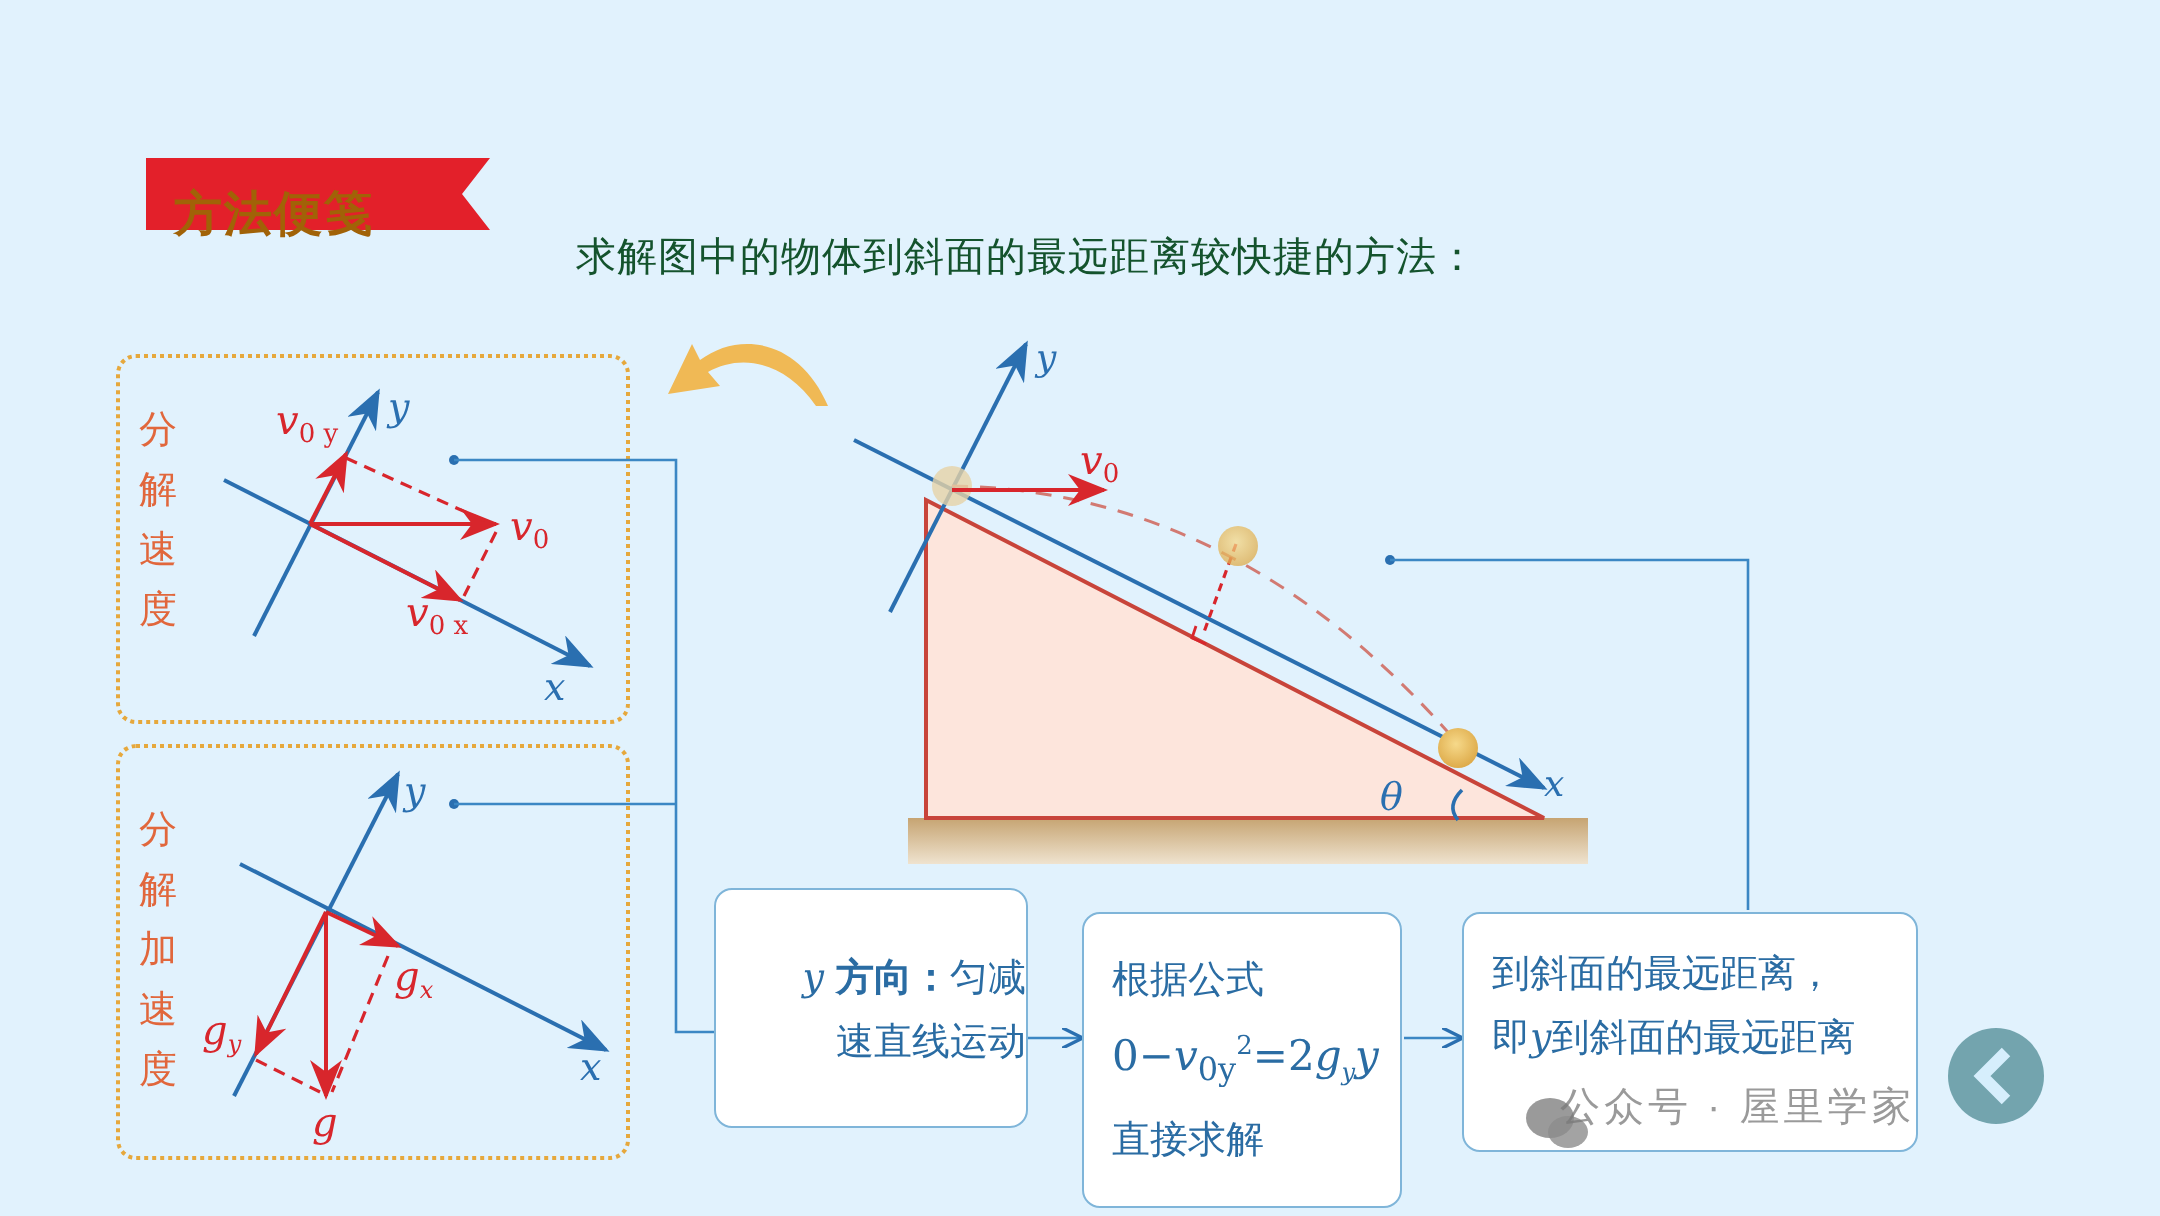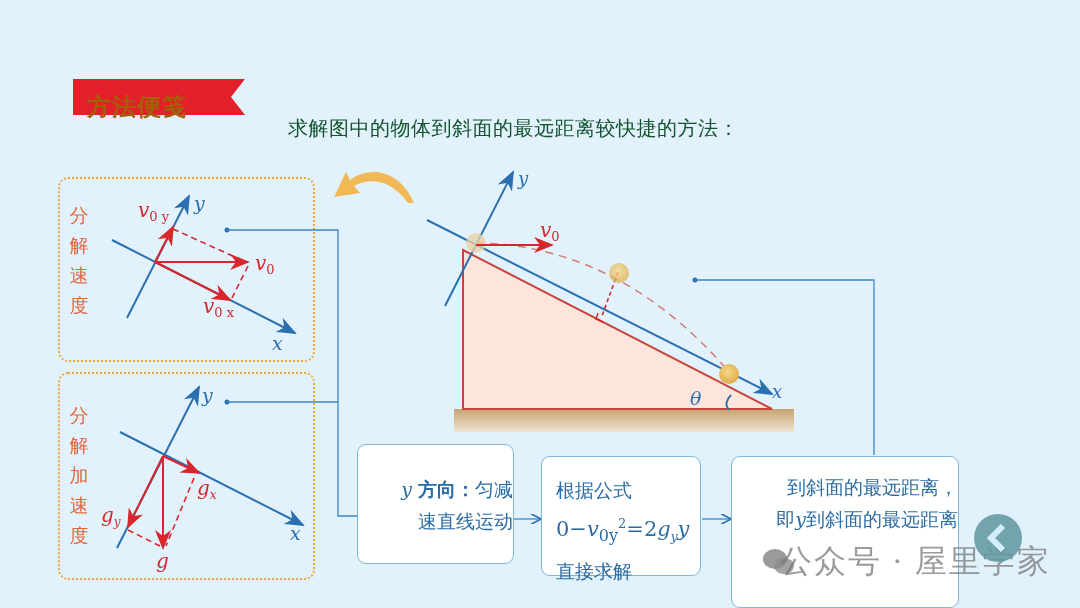--- a/index.html
+++ b/index.html
@@ -11,22 +11,22 @@
                  font-weight:bold; font-size:24px; color:#a16207; letter-spacing:1px; }
   .heading { position:absolute; left:252px; top:115px; font-family:"DejaVu Sans","Liberation Sans",sans-serif;
              font-size:20px; color:#14532d; letter-spacing:0.5px;margin-left:36px; }
   .dbox { position:absolute; border:2px dotted #e6a83c; border-radius:10px; }
   .vlabel { position:absolute; color:#e1673c; font-size:19px; line-height:30px; width:22px; text-align:center;
             font-family:"DejaVu Serif","Liberation Serif",serif; }
   .step { position:absolute; background:#fff; border:1.5px solid #7fb5d9; border-radius:9px;
           color:#2a6ca3; font-size:19px; line-height:32px; box-sizing:border-box; }
   .step b { font-family:"DejaVu Sans","Liberation Sans",sans-serif; }
   svg text { font-family:"DejaVu Serif","Liberation Serif",serif; font-style:italic; }
-  .watermark { position:absolute; left:780px; top:540px; font-family:Liberation Serif, serif;
-               font-size:32px; color:rgba(120,120,120,0.75); letter-spacing:2px; }
+  .watermark { position:absolute; left:780px; top:540px; font-family:Liberation Sans, sans-serif;
+               font-size:20px; color:rgba(120,120,120,0.75); letter-spacing:2px; }
   .wm-icon { position:absolute; left:762px; top:547px; }
   .back-btn { position:absolute; left:974px; top:514px; width:48px; height:48px; border-radius:50%;
               background:rgba(95,150,160,0.85); }
   .back-btn svg { position:absolute; left:0; top:0; }
 </style>
 </head>
 <body>
 
 <div class="banner">
   <svg width="172" height="36">
@@ -142,29 +142,29 @@
     <line x1="514" y1="519" x2="540" y2="519" marker-end="url(#ak)"></line>
     <line x1="702" y1="519" x2="730" y2="519" marker-end="url(#ak)"></line>
   </g>
 </svg>
 
 <div class="step" style="left:357px;top:444px;width:157px;height:120px;padding:28px 0 16px 8px;text-align:right;">
   <div><i>y</i> <b>方向：</b><span>匀减</span></div>
   <div>速直线运动</div>
 </div>
 
-<div class="step" style="left:541px;top:456px;width:160px;height:120px;padding:16px 0 0 14px;line-height:34px;">
+<div class="step" style="left:541px;top:456px;width:160px;height:148px;padding:16px 0 0 14px;line-height:34px;">
   <div>根据公式</div>
   <div style="font-size:21px;">
     <span>0−</span><i>v</i><sub style="font-size:16px;">0y</sub><sup style="font-size:13px;">2</sup><span>=2</span><i>g</i><sub style="font-size:12px;"><i>y</i></sub><i>y</i>
   </div>
   <div>直接求解</div>
 </div>
 
-<div class="step" style="left:731px;top:456px;width:228px;height:152px;padding:14px 0 0 14px;text-align:right;">
+<div class="step" style="left:731px;top:456px;width:228px;height:120px;padding:14px 0 0 14px;">
   <div>到斜面的最远距离，</div>
   <div><span>即</span><i>y</i><span>到斜面的最远距离</span></div>
 </div>
 
 <svg class="wm-icon" width="34" height="30">
   <ellipse cx="13" cy="12" rx="12" ry="10" fill="rgba(120,120,120,0.75)"></ellipse>
   <ellipse cx="22" cy="19" rx="10" ry="8" fill="rgba(140,140,140,0.8)"></ellipse>
 </svg>
 <div class="watermark">公众号 · 屋里学家</div>
 

